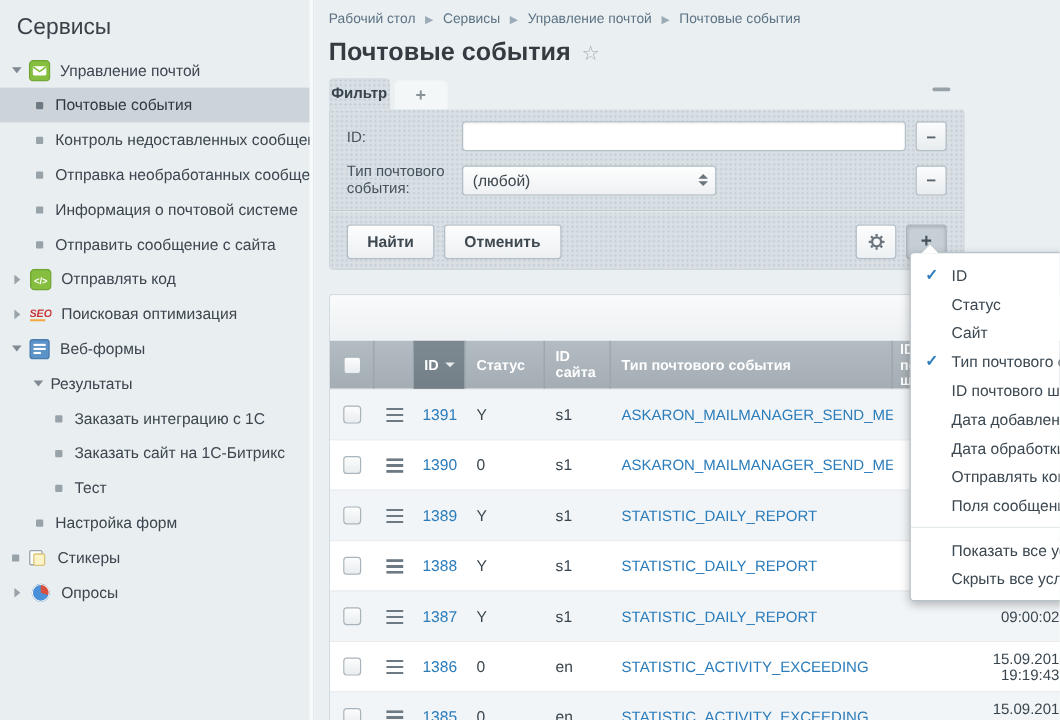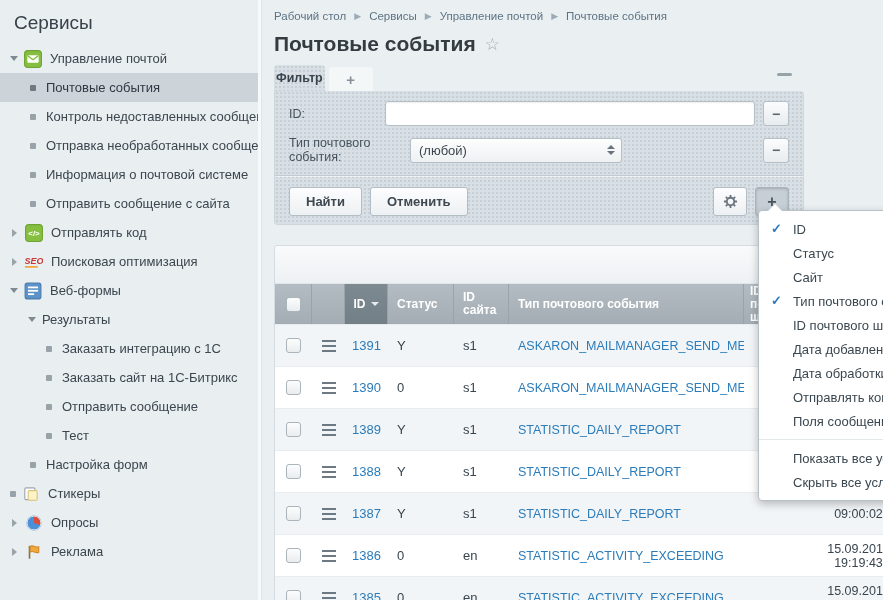--- a/index.html
+++ b/index.html
@@ -46,21 +46,21 @@
             background-size:4px 4px; }
   .ftabs { display:flex; align-items:flex-end; height:26px; position:relative; }
   .ftab { height:26px; padding:0 2px; display:flex; align-items:center; font-size:12.5px; font-weight:bold;
           color:#39444d; border-radius:4px 4px 0 0; cursor:pointer; }
   .ftab-add { height:24px; width:44px; margin-left:4px; background:#f4f7f8; border-radius:4px 4px 0 0;
               display:flex; align-items:center; justify-content:center; color:#87919a; font-size:15px;
               font-weight:bold; cursor:pointer; }
   .fmin { position:absolute; right:12px; top:8px; width:15px; height:3px; background:#97a1a8; border-radius:2px; cursor:pointer; }
   .fpanel { border-radius:0 4px 4px 4px; padding:10px 14px 8px 14px; border:1px solid #cdd6db; border-top:none; }
   .frow { display:flex; align-items:center; }
-  .frow + .frow { margin-top:10px;gap:25px; }
+  .frow + .frow { margin-top:10px; }
   .flabel { width:96px; flex:0 0 96px; font-size:12.5px; color:#46525b; line-height:14px; }
   .ftext { flex:1; height:25px; background:#fff; border:1px solid #b4bfc6; border-radius:3px; padding:0 6px;
            font-size:13px; color:#333; box-shadow:inset 0 1px 2px rgba(0,0,0,.07); font-family:"Liberation Sans",sans-serif; }
   .fselect { width:212px; height:25px; background:linear-gradient(#fdfefe,#eef1f3); border:1px solid #b4bfc6;
              border-radius:3px; display:flex; align-items:center; font-size:13px; color:#3c464e;
              padding:0 4px 0 8px; cursor:pointer; }
   .fselect .sel-val { flex:1; }
   .spin { display:flex; flex-direction:column; align-items:center; gap:2px; padding-right:2px; }
   .spin i { width:0; height:0; border-left:4px solid transparent; border-right:4px solid transparent; }
   .spin .up { border-bottom:4px solid #6a747c; }
@@ -203,24 +203,20 @@
     <div class="si ind2">
       <span class="blt"></span>
       <span class="lbl">Заказать интеграцию с 1С</span>
     </div>
     <div class="si ind2">
       <span class="blt"></span>
       <span class="lbl">Заказать сайт на 1С-Битрикс</span>
     </div>
     <div class="si ind2">
       <span class="blt"></span>
-      <span class="lbl">Отправить сообщение</span>
-    </div>
-    <div class="si ind2">
-      <span class="blt"></span>
       <span class="lbl">Тест</span>
     </div>
     <div class="si ind1">
       <span class="blt"></span>
       <span class="lbl">Настройка форм</span>
     </div>
 
     <div class="si ind0">
       <span class="blt" style="margin-right:6px"></span>
       <span class="ico">
@@ -234,30 +230,20 @@
     <div class="si ind0">
       <span class="arr col"></span>
       <span class="ico">
         <svg width="18" height="18" viewBox="0 0 16 16">
             <circle cx="8" cy="8" r="6.2" fill="#4a90d9" stroke="#3c79b8"></circle>
             <path d="M8 8L8 1.8A6.2 6.2 0 0 1 13.9 9.9z" fill="#d94f3d"></path>
             <circle cx="8" cy="8" r="6.2" fill="none" stroke="#fff" stroke-width="0.8"></circle>
           </svg>
       </span>
       <span class="lbl">Опросы</span>
-    </div>
-    <div class="si ind0">
-      <span class="arr col"></span>
-      <span class="ico">
-        <svg width="18" height="18" viewBox="0 0 16 16">
-            <path d="M4 2.5v11.5" stroke="#8a6d3b" stroke-width="1.4"></path>
-            <path d="M4.6 3c3-1.6 4.2 1.4 7.6.4v5c-3.4 1-4.6-2-7.6-.4z" fill="#f3a83c" stroke="#d08a2a"></path>
-          </svg>
-      </span>
-      <span class="lbl">Реклама</span>
     </div>
     <div class="si ind0">
       
       
       
     </div>
   </aside>
 
   <div class="sb-sep"></div>
 

